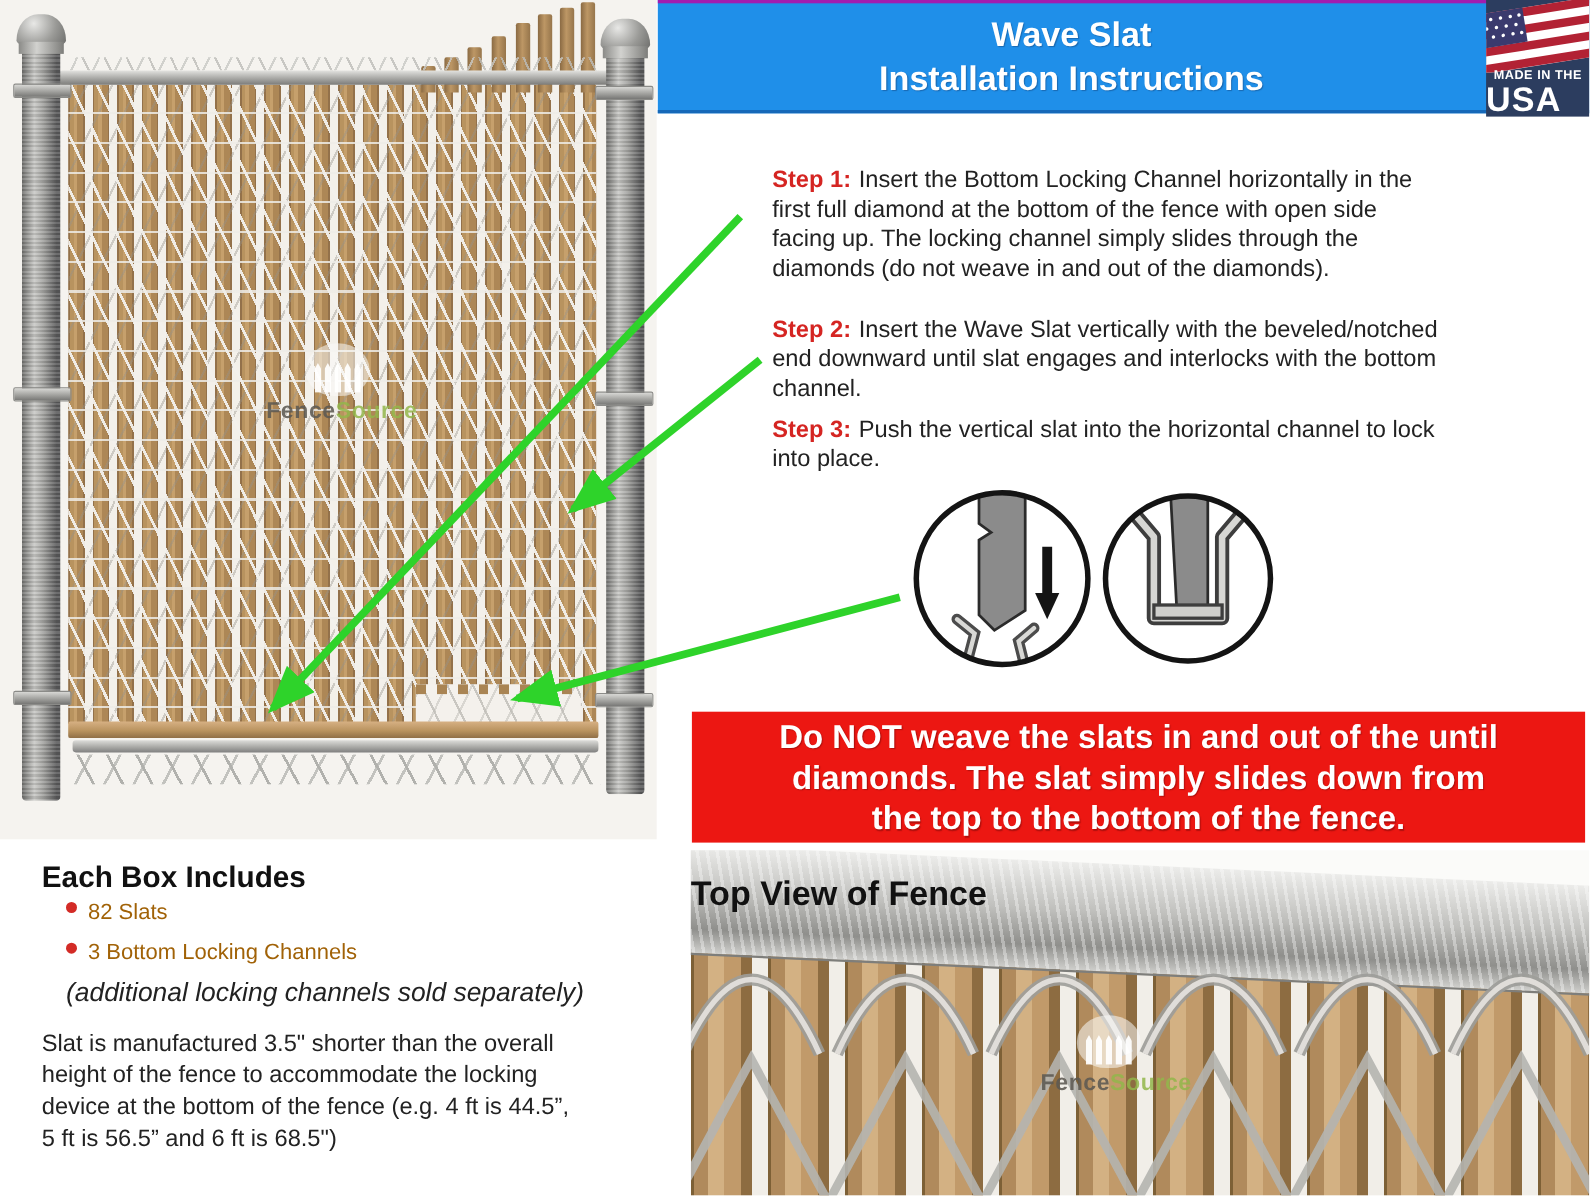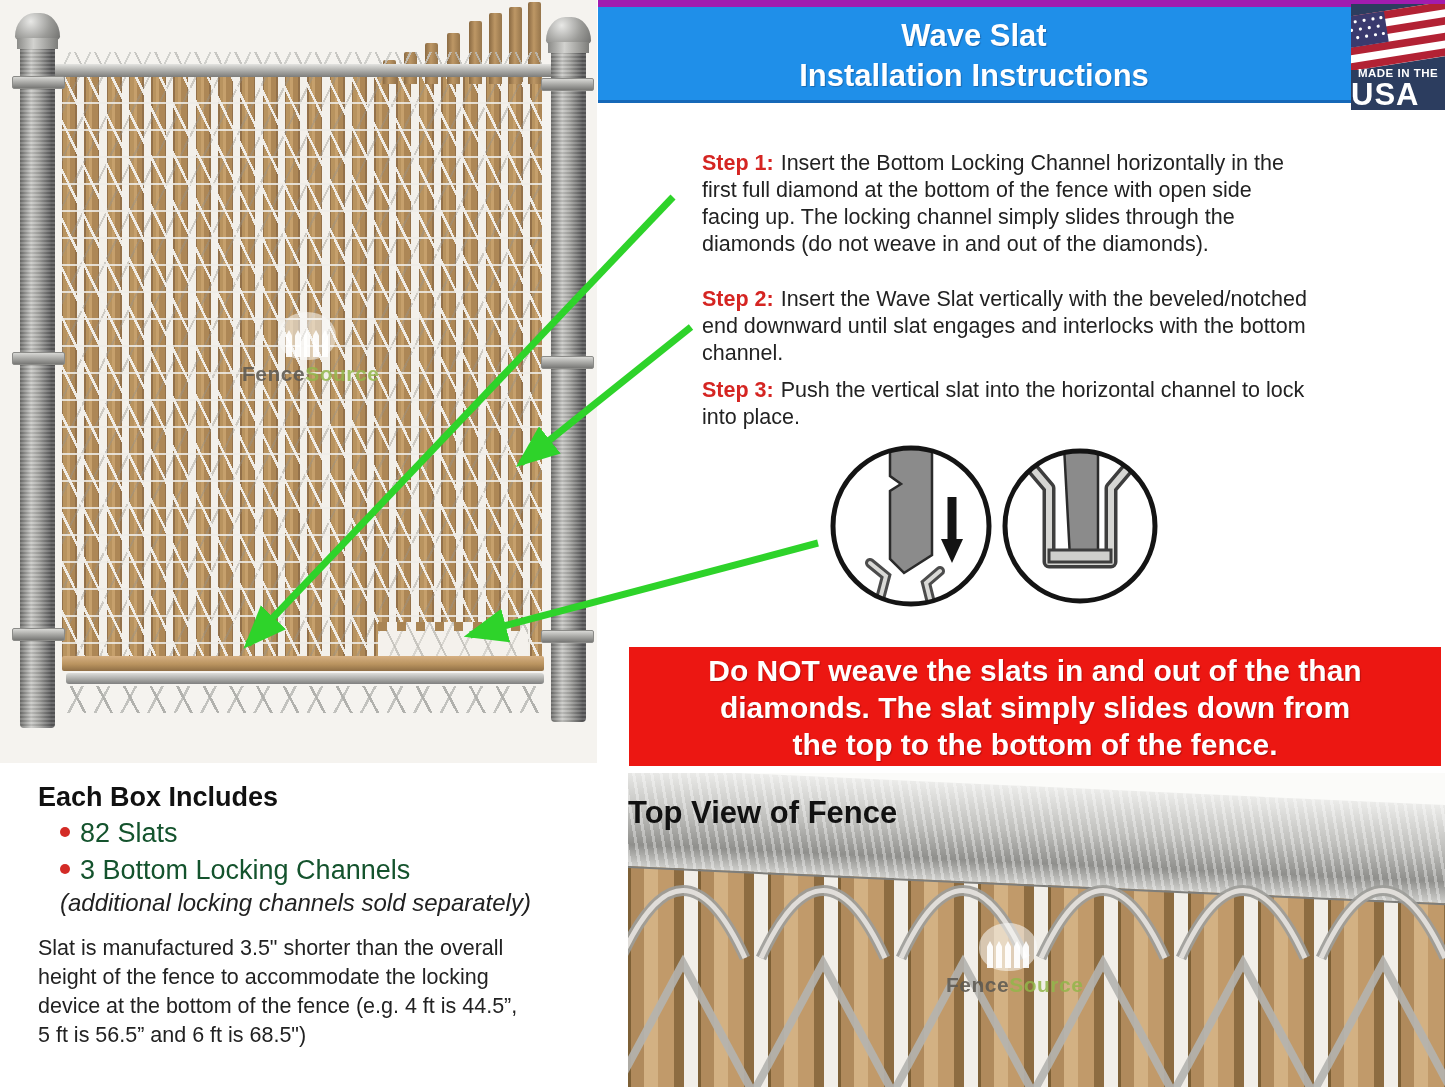--- a/index.html
+++ b/index.html
@@ -49,21 +49,21 @@
   .wm-icon { margin:0 auto; width:58px; height:48px; border-radius:50% 50% 46% 46%;
       background:rgba(250,250,247,0.55); display:flex; align-items:flex-end; justify-content:center; gap:3px; padding-bottom:3px; }
   .wm-icon .pk { width:6px; height:27px; background:rgba(255,255,255,0.92);
       clip-path:polygon(0 20%,50% 0,100% 20%,100% 100%,0 100%); }
   .wm-text { margin-top:2px; font-size:21px; font-weight:bold; letter-spacing:.5px; }
   .wm-f { color:rgba(92,89,82,0.88); }
   .wm-s { color:rgba(146,182,74,0.85); }
 
   
   .banner-blue { position:absolute; left:598px; top:0; width:847px; height:103px; background:#1f8fe9;
-      border-top:7px solid #a21caf; border-bottom:3px solid #1668b8; }
+      border-top:3px solid #a21caf; border-bottom:3px solid #1668b8; }
   .banner-title { position:absolute; left:0; top:9px; width:752px; text-align:center; color:#fff;
       font-weight:bold; font-size:31px; line-height:40px; text-shadow:1px 1px 1px rgba(20,60,110,0.45); }
   .usa-badge { position:absolute; right:0; top:-3px; width:94px; height:106px; background:#2c3d5f; overflow:hidden; }
   .usa-badge svg { position:absolute; left:0; top:0; }
   .usa-small { position:absolute; left:0; top:63px; width:100%; text-align:center; color:#fff; font-weight:bold; font-size:11.5px; letter-spacing:.5px; }
   .usa-big { position:absolute; left:0; top:73px; width:100%; text-align:left; color:#fff; font-weight:bold; font-size:31px; letter-spacing:1px; }
 
   
   .steps { position:absolute; left:702px; top:150px; width:725px; color:#222; }
   .step { }
@@ -88,21 +88,21 @@
       background:
         repeating-linear-gradient(78deg, rgba(255,255,255,0.35) 0 3px, rgba(0,0,0,0) 3px 9px),
         linear-gradient(180deg,#ececea,#bfbfbc 45%,#8f8f8c 78%,#cfcfcc);
       border-bottom:2px solid #7e7e7b; }
   .tv-title { position:absolute; left:0; top:22px; width:100%; color:#111;
       font-weight:bold; font-size:31px; z-index:5; }
   .tv-wires { position:absolute; left:0; top:0; z-index:3; }
 
   
   .box-heading { position:absolute; left:38px; top:782px; font-size:27px; font-weight:bold; color:#111; }
-  .box-item { position:absolute; left:60px; font-size:27px; color:#14532d; }
+  .box-item { position:absolute; left:60px; font-size:20px; color:#a16207; }
   .box-item .dot { display:inline-block; width:10px; height:10px; border-radius:50%; background:#d32b26; margin-right:10px; vertical-align:5px; }
   .box-note { position:absolute; left:60px; top:889px; font-size:24px; color:#222;font-style:italic; }
   .size-note { position:absolute; left:38px; top:934px; font-size:21.5px; line-height:29px; color:#222; }
   .size-note div { white-space:nowrap; }
 
   
   .arrows { position:absolute; left:0; top:0; z-index:20; pointer-events:none; }
 </style>
 </head>
 <body>
@@ -238,21 +238,21 @@
     <g clip-path="url(#c2)">
       <path d="M32,22 L49,42 L49,116 L111,116 L111,42 L128,22" fill="none" stroke="#3e3e3e" stroke-width="13" stroke-linejoin="round"></path>
       <path d="M32,22 L49,42 L49,116 L111,116 L111,42 L128,22" fill="none" stroke="#d6d6d3" stroke-width="6" stroke-linejoin="round"></path>
       <path d="M64,0 L98,0 L98,106 L70,112 Z" fill="#8b8b8b" stroke="#2b2b2b" stroke-width="2.5"></path>
       <rect x="49" y="104" width="62" height="12" fill="#cfcfcc" stroke="#3e3e3e" stroke-width="3"></rect>
     </g>
     <circle cx="80" cy="80" r="75" fill="none" stroke="#141414" stroke-width="5"></circle>
   </svg>
 
   <div class="banner-red">
-    <div>Do NOT weave the slats in and out of the than</div>
+    <div>Do NOT weave the slats in and out of the until</div>
     <div>diamonds. The slat simply slides down from</div>
     <div>the top to the bottom of the fence.</div>
   </div>
 
   <div class="photo-topview">
     <div class="tv-slats"></div>
     <svg class="tv-wires" width="817" height="314" viewBox="0 0 817 314">
       <g stroke="#9d9d99" stroke-width="11" fill="none" opacity="0.9">
         <path d="M-7,185 Q55,50 117,185"></path>
           <path d="M133,185 Q195,50 257,185"></path>

